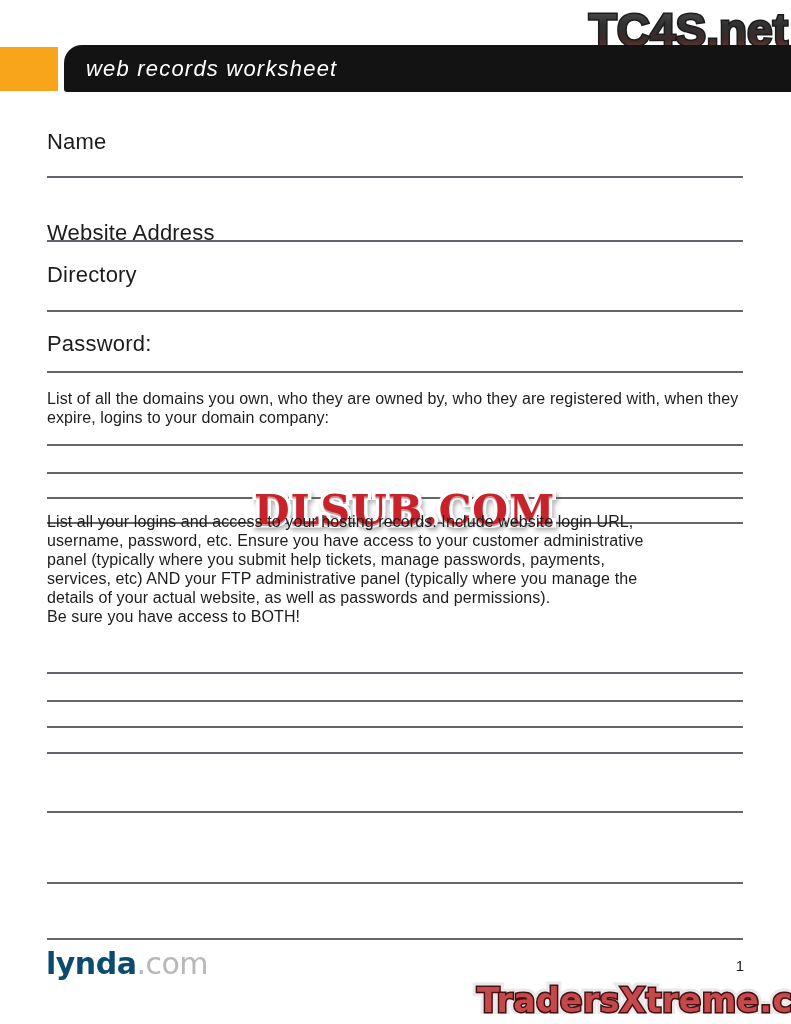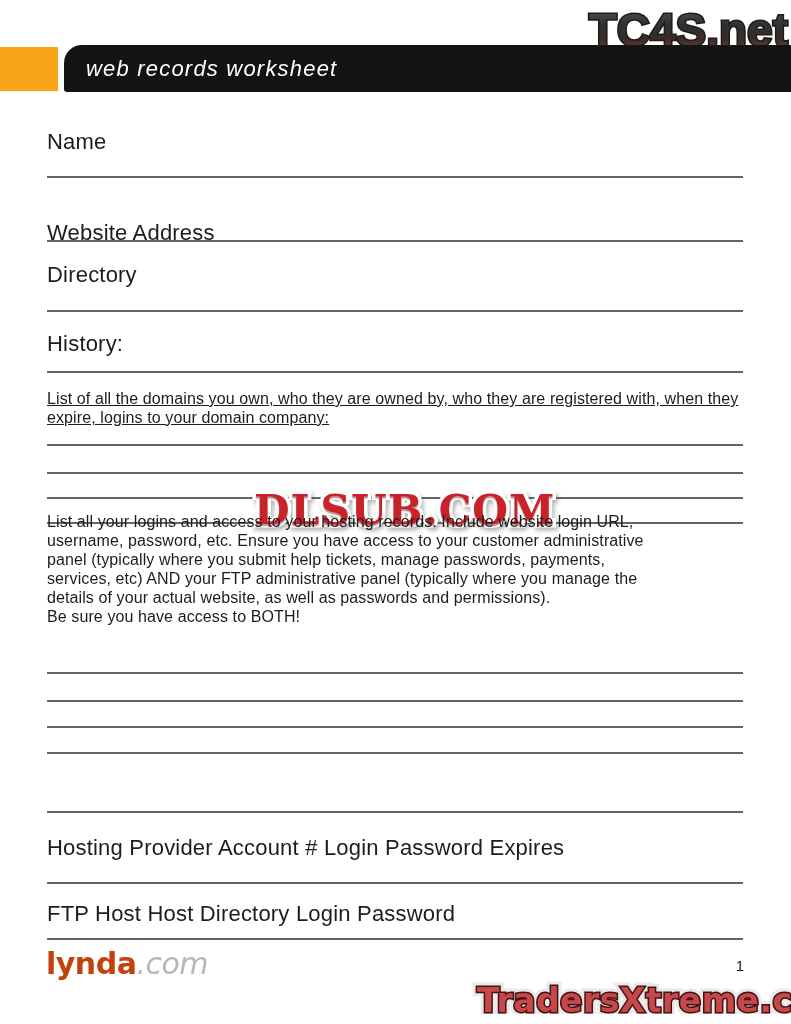--- a/index.html
+++ b/index.html
@@ -63,22 +63,22 @@
   }
   .wm-traders .glow { -webkit-text-stroke:9px #e9e9e9; color:#e9e9e9; z-index:1; }
   .wm-traders .stroke { -webkit-text-stroke:3px #471113; color:#471113; z-index:2; }
   .wm-traders .fill { z-index:3; color:#c4494b; text-shadow:0 1px 1px rgba(90,10,10,0.5); }
 
   
   .lynda-logo {
     position:absolute; left:46px; top:946px; font-family:"DejaVu Sans", sans-serif;
     font-size:30px; letter-spacing:-0.5px; white-space:nowrap;
   }
-  .lynda-bold { font-weight:700; color:#c2410c; }
-  .lynda-light { font-weight:400; color:#b5b7b9;font-style:italic; }
+  .lynda-bold { font-weight:700; color:#0c4a6e; }
+  .lynda-light { font-weight:400; color:#b5b7b9; }
   .page-number { position:absolute; right:47px; top:957px; font-size:15px; color:#1b1b1b; }
 </style>
 </head>
 <body>
 
 <div class="page">
 
   <div class="wm wm-tc4s">
     <span class="sizer">TC4S.net</span>
     <span class="layer stroke">TC4S.net</span>
@@ -92,24 +92,24 @@
 
   <div class="flabel" style="top:129px;">Name</div>
   <div class="rline" style="top:176px;"></div>
 
   <div class="flabel" style="top:195px;margin-top:25px;">Website Address</div>
   <div class="rline" style="top:240px;"></div>
 
   <div class="flabel" style="top:262px;">Directory</div>
   <div class="rline" style="top:310px;"></div>
 
-  <div class="flabel" style="top:331px;">History:</div>
+  <div class="flabel" style="top:331px;">Password:</div>
   <div class="rline" style="top:371px;"></div>
 
-  <div class="para" style="top:389px;text-decoration:underline;">List of all the domains you own, who they are owned by, who they are registered with, when they
+  <div class="para" style="top:389px;">List of all the domains you own, who they are owned by, who they are registered with, when they
 expire, logins to your domain company:</div>
 
   <div class="rline" style="top:444px;"></div>
   <div class="rline" style="top:472px;"></div>
   <div class="rline" style="top:497px;"></div>
   <div class="rline" style="top:522px;"></div>
 
   <div class="wm wm-dlsub">
     <span class="sizer">DLSUB.COM</span>
     <span class="layer stroke">DLSUB.COM</span>
@@ -123,24 +123,22 @@
 details of your actual website, as well as passwords and permissions).
 Be sure you have access to BOTH!</div>
 
   <div class="rline" style="top:672px;"></div>
   <div class="rline" style="top:700px;"></div>
   <div class="rline" style="top:726px;"></div>
   <div class="rline" style="top:752px;"></div>
 
   <div class="rline" style="top:811px;"></div>
 
-  <div class="flabel" style="top:835px;">Hosting Provider Account # Login Password Expires</div>
   <div class="rline" style="top:882px;"></div>
 
-  <div class="flabel" style="top:901px;">FTP Host Host Directory Login Password</div>
   <div class="rline" style="top:938px;"></div>
 
   <div class="lynda-logo">
     <span class="lynda-bold">lynda</span><span class="lynda-light">.com</span>
   </div>
   <div class="page-number">1</div>
 
   <div class="wm wm-traders">
     <span class="sizer">TradersXtreme.com</span>
     <span class="layer glow">TradersXtreme.com</span>

